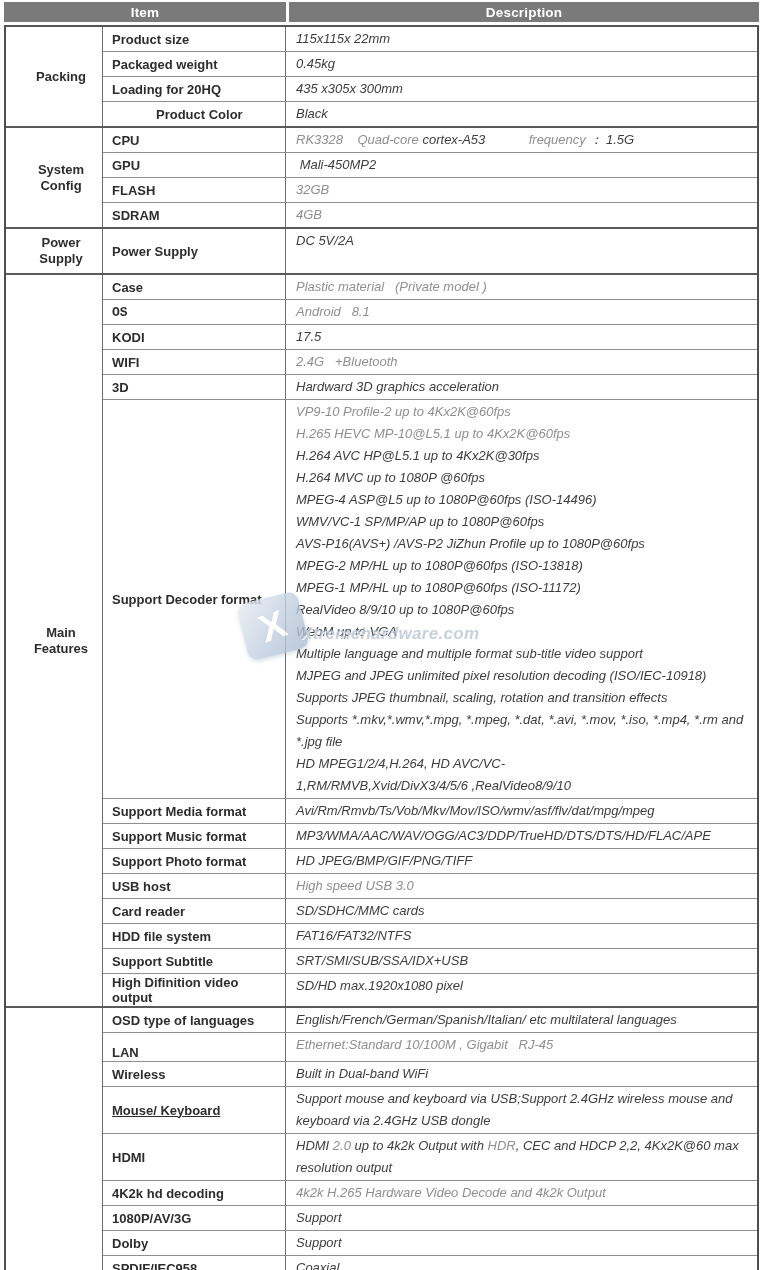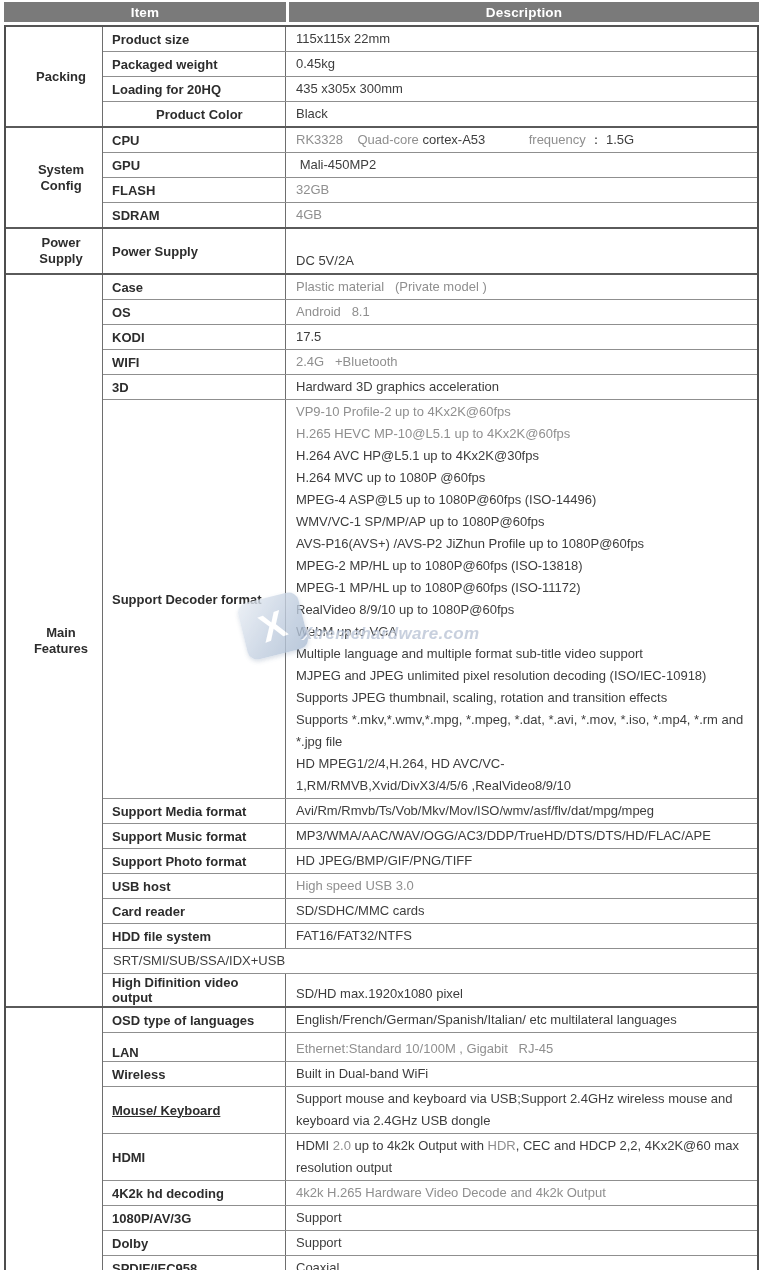--- a/index.html
+++ b/index.html
@@ -23,22 +23,22 @@
   .group:first-child{border-top:none;}
   .cat{border-right:1px solid #6e6e6e;display:flex;align-items:center;justify-content:center;
        text-align:center;font-weight:bold;font-size:13px;color:#2d2d2d;padding:2px 3px;line-height:16px;margin-left:14px;}
   .rows{display:flex;flex-direction:column;min-width:0;}
 
   
   .row{display:grid;grid-template-columns:183px 1fr;border-top:1px solid #8f8f8f;min-height:21.5px;}
   .row:first-child{border-top:none;}
   .icell{border-right:1px solid #6e6e6e;font-weight:bold;font-size:13px;color:#2d2d2d;
          display:flex;align-items:center;padding:1px 4px 1px 9px;box-sizing:border-box;}
-  .dcell{font-size:13px;color:#3d3d3d;display:flex;flex-direction:column;justify-content:flex-end;
-         padding:1px 0 1px 10px;box-sizing:border-box;min-width:0;}
+  .dcell{font-size:13px;color:#3d3d3d;display:flex;flex-direction:column;justify-content:flex-start;
+         padding:1px 0 1px 10px;box-sizing:border-box;min-width:0;font-style:italic;}
   .line{line-height:22px;white-space:pre-wrap;}
   .row.tall{min-height:44px;}
   .gray{color:#8f8f8f;}
 
   
   .wm-badge{position:absolute;left:242px;top:597px;width:62px;height:58px;border-radius:10px;
             background:linear-gradient(135deg,#e8edf4 0%,#c2cfe0 55%,#a9bbd2 100%);
             transform:rotate(-14deg);opacity:.8;pointer-events:none;
             display:flex;align-items:center;justify-content:center;
             box-shadow:0 2px 4px rgba(120,140,170,.35);}
@@ -155,21 +155,21 @@
             <div class="row">
               <div class="icell">
                 <div class="" style="display: inline;">Case</div>
               </div>
               <div class="dcell">
                 <div class="line"><span class="gray">Plastic material   (Private model )</span></div>
               </div>
             </div>
             <div class="row">
               <div class="icell">
-                <div class="" style="display: inline;">OS</div>
+                <div class="" style="display: inline; font-family: Liberation Mono, monospace;">OS</div>
               </div>
               <div class="dcell">
                 <div class="line"><span class="gray">Android   8.1</span></div>
               </div>
             </div>
             <div class="row">
               <div class="icell">
                 <div class="" style="display: inline;">KODI</div>
               </div>
               <div class="dcell">
@@ -259,20 +259,23 @@
             </div>
             <div class="row">
               <div class="icell">
                 <div class="" style="display: inline;">HDD file system</div>
               </div>
               <div class="dcell">
                 <div class="line"><span>FAT16/FAT32/NTFS</span></div>
               </div>
             </div>
             <div class="row">
+              <div class="icell">
+                <div class="" style="display: inline;">Support Subtitle</div>
+              </div>
               <div class="dcell">
                 <div class="line"><span>SRT/SMI/SUB/SSA/IDX+USB</span></div>
               </div>
             </div>
             <div class="row">
               <div class="icell">
                 <div class="" style="display: inline;">High Difinition video output</div>
               </div>
               <div class="dcell">
                 <div class="line"><span>SD/HD max.1920x1080 pixel</span></div>

